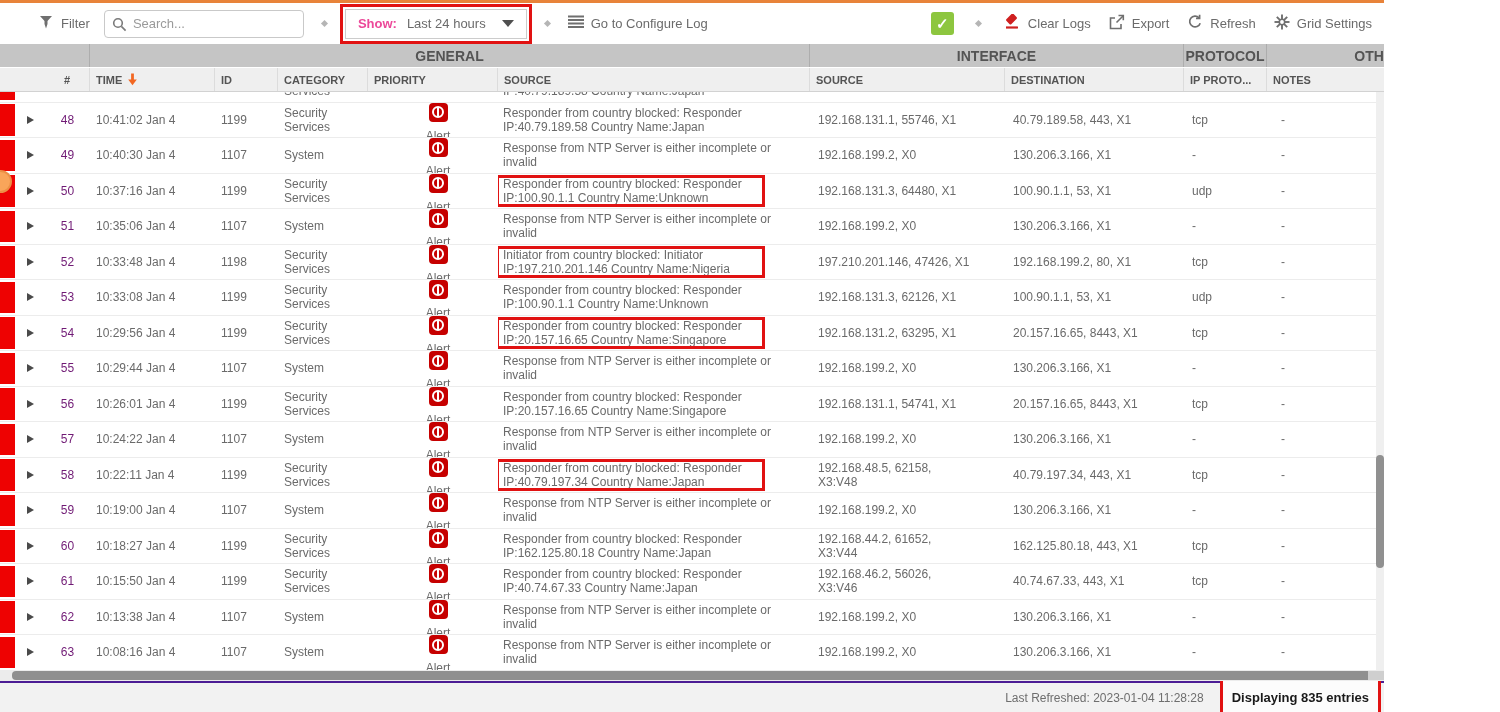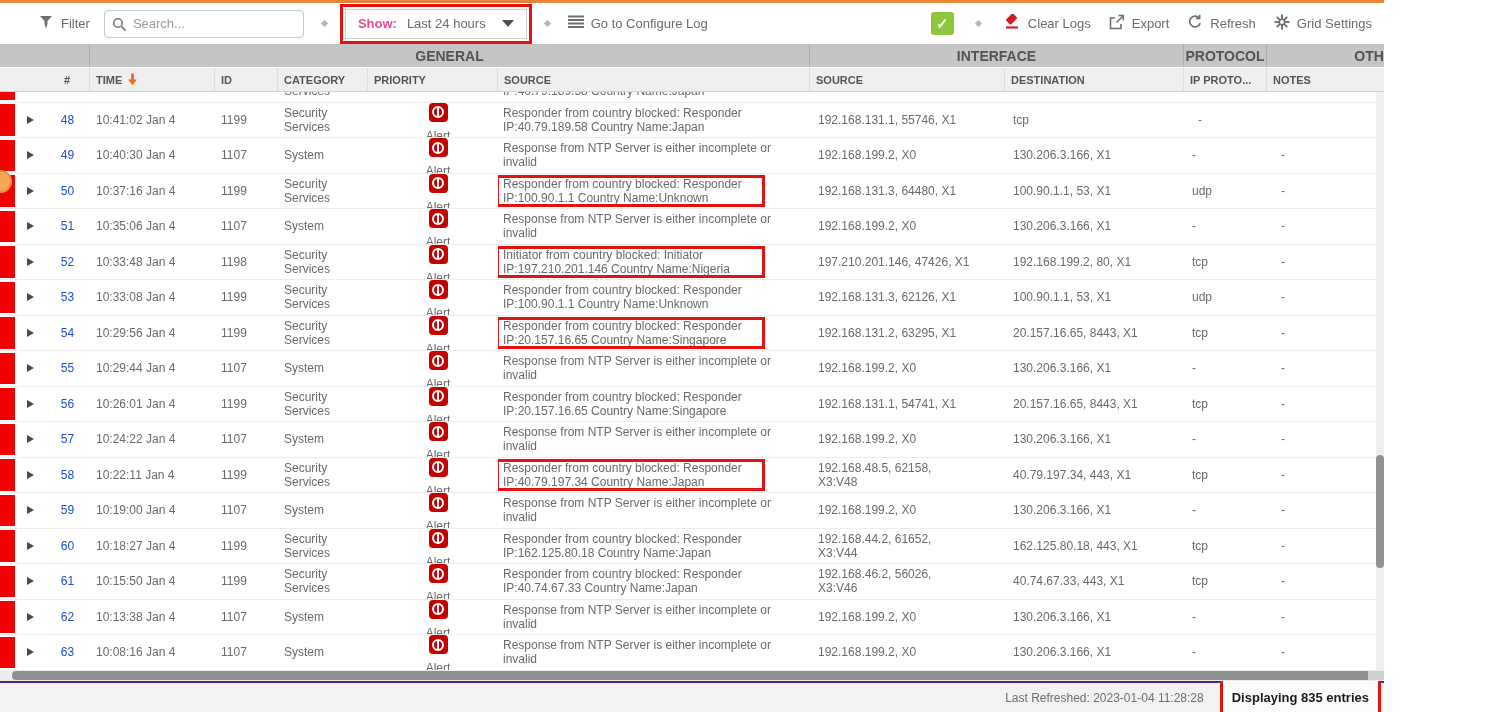--- a/index.html
+++ b/index.html
@@ -61,21 +61,21 @@
   .rows-inner { transform:translateY(-25px); }
   .log-row {
     display:grid; grid-template-columns:15px 30px 45px 125px 63px 90px 130px 312px 195px 179px 83px 233px;
     height:35.5px; border-bottom:1px solid #ececec; background:#fff;
     font-size:12px; line-height:14px; color:#6a6a6a; cursor:pointer;
   }
   .cell { display:flex; align-items:center; overflow:hidden; }
   .cell.strip { background:#ee0202; margin:1.5px 0; }
   .cell.expand { justify-content:center; }
   .tri { width:0; height:0; border-left:7px solid #4a4a4a; border-top:4.5px solid transparent; border-bottom:4.5px solid transparent; }
-  .cell.num { justify-content:center; color:#1d4ed8; }
+  .cell.num { justify-content:center; color:#701a75; }
   .cell.time, .cell.id, .cell.category { padding-left:6px; }
   .cell.category { padding-right:14px; }
   .cell.priority { padding-left:10px; gap:7px;flex-direction:column; }
   .alert-icon { position:relative; width:19px; height:19px; background:#c60000; border-radius:4px; flex:0 0 19px; }
   .alert-icon .ring { position:absolute; left:3.5px; top:3.5px; width:12px; height:12px; border:2px solid #fff; border-radius:50%; }
   .alert-icon .bar { position:absolute; left:8.5px; top:5px; width:2px; height:9px; background:#fff; }
   .cell.message { position:relative; padding:0 10px 0 5px; }
   .cell.message.hl::after {
     content:""; position:absolute; left:-2px; top:1px; bottom:1px; width:263px;
     border:3px solid #e11212; pointer-events:none;
@@ -269,20 +269,21 @@
       <span class="alert-icon">
               <span class="ring"></span>
               <span class="bar"></span>
             </span>
       <span>Alert</span>
     </div>
     <div class="cell message">
             <span>Responder from country blocked: Responder IP:40.79.189.58 Country Name:Japan</span>
           </div>
     <div class="cell source">192.168.131.1, 55746, X1</div>
+    <div class="cell dest">40.79.189.58, 443, X1</div>
     <div class="cell proto">tcp</div>
     <div class="cell notes">-</div>
   </div>
 
   <div class="log-row">
     <div class="cell strip"></div>
     <div class="cell expand">
             <span class="tri"></span>
           </div>
     <div class="cell num">49</div>

